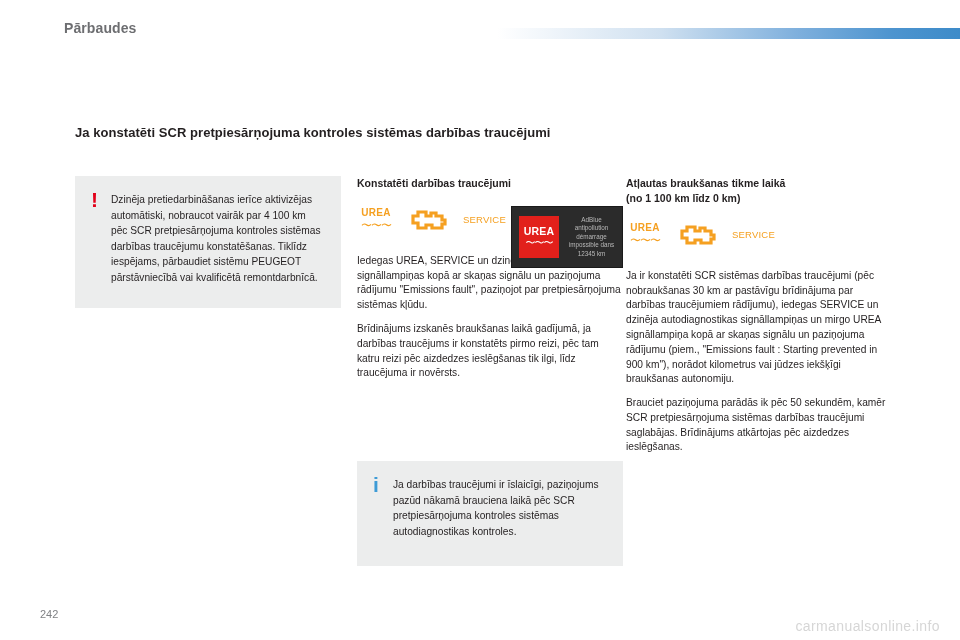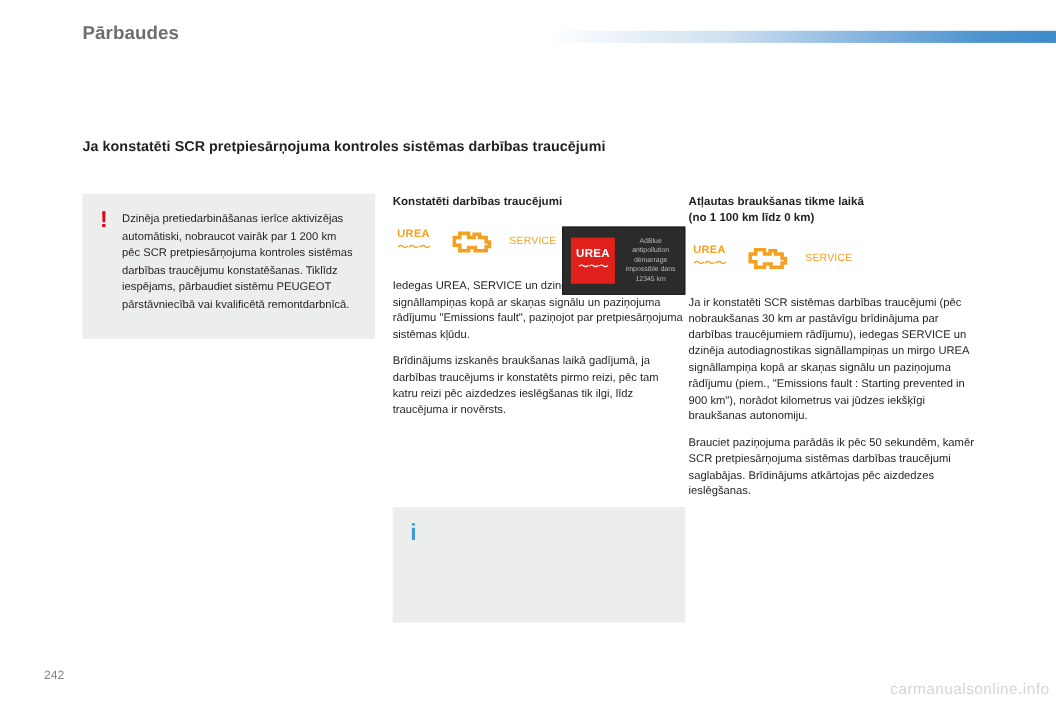--- a/index.html
+++ b/index.html
@@ -18,23 +18,23 @@
   
   .page-header {
     position: absolute;
     left: 0;
     top: 0;
     width: 960px;
     height: 48px;
   }
   .header-chapter {
     position: absolute;
-    left: 75px;
+    left: 64px;
     top: 20px;
-    font-size: 17px;
+    font-size: 14px;
     font-weight: bold;
     color: #6d6e71;
     letter-spacing: 0.1px;
   }
   .header-rule {
     position: absolute;
     left: 478px;
     top: 28px;
     width: 482px;
     height: 11px;
@@ -210,40 +210,40 @@
   .page-number {
     position: absolute;
     left: 40px;
     top: 608px;
     font-size: 11px;
     font-weight: normal;
     color: #808285;
   }
   .watermark {
     position: absolute;
-    right: 6px;
+    right: 20px;
     bottom: 6px;
     font-size: 14px;
     color: #d6d6d6;
     letter-spacing: 0.4px;
   }
 </style>
 </head>
 <body>
 
 <div class="page-header">
   <div class="header-chapter">Pārbaudes</div>
   <div class="header-rule"></div>
 </div>
 
 <div class="doc-title">Ja konstatēti SCR pretpiesārņojuma kontroles sistēmas darbības traucējumi</div>
 
 <div class="callout callout-warning">
   <div class="callout-glyph glyph-warning">!</div>
-  <div class="callout-body">Dzinēja pretiedarbināšanas ierīce aktivizējas automātiski, nobraucot vairāk par 1 200 km pēc SCR pretpiesārņojuma kontroles sistēmas darbības traucējumu konstatēšanas. Tiklīdz iespējams, pārbaudiet sistēmu PEUGEOT pārstāvniecībā vai kvalificētā remontdarbnīcā.</div>
+  <div class="callout-body">Dzinēja pretiedarbināšanas ierīce aktivizējas automātiski, nobraucot vairāk par 4 100 km pēc SCR pretpiesārņojuma kontroles sistēmas darbības traucējumu konstatēšanas. Tiklīdz iespējams, pārbaudiet sistēmu PEUGEOT pārstāvniecībā vai kvalificētā remontdarbnīcā.</div>
 </div>
 
 <div class="col col-mid">
   <div class="col-heading">Konstatēti darbības traucējumi</div>
 
   <div class="telltales">
     <div class="tt-urea">
       <div class="tt-urea-text">UREA</div>
       <div class="tt-wave">〜〜〜</div>
     </div>
@@ -268,20 +268,21 @@
 <div class="dash-photo">
   <div class="dash-urea">
     <div class="dash-urea-text">UREA</div>
     <div class="dash-urea-wave">〜〜〜</div>
   </div>
   <div class="dash-msg">AdBlue antipollution démarrage impossible dans 12345 km</div>
 </div>
 
 <div class="callout callout-info">
   <div class="callout-glyph glyph-info">i</div>
+  <div class="callout-body">Ja darbības traucējumi ir īslaicīgi, paziņojums pazūd nākamā brauciena laikā pēc SCR pretpiesārņojuma kontroles sistēmas autodiagnostikas kontroles.</div>
 </div>
 
 <div class="col col-right">
   <div class="col-heading">
     <div>Atļautas braukšanas tikme laikā</div>
     <div>(no 1 100 km līdz 0 km)</div>
   </div>
 
   <div class="telltales">
     <div class="tt-urea">

